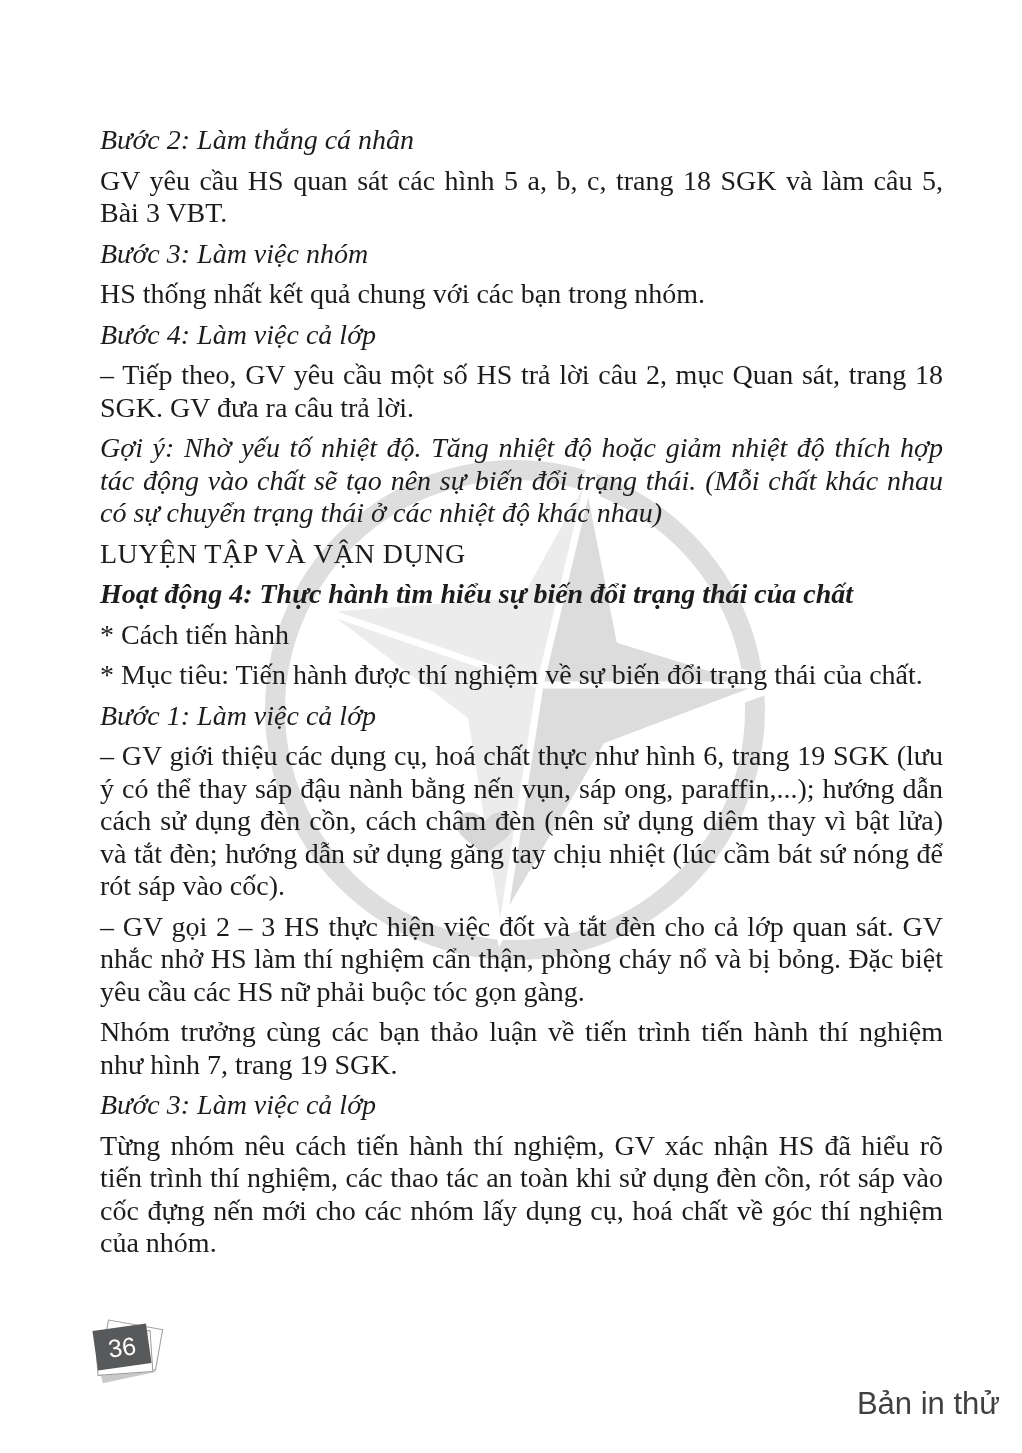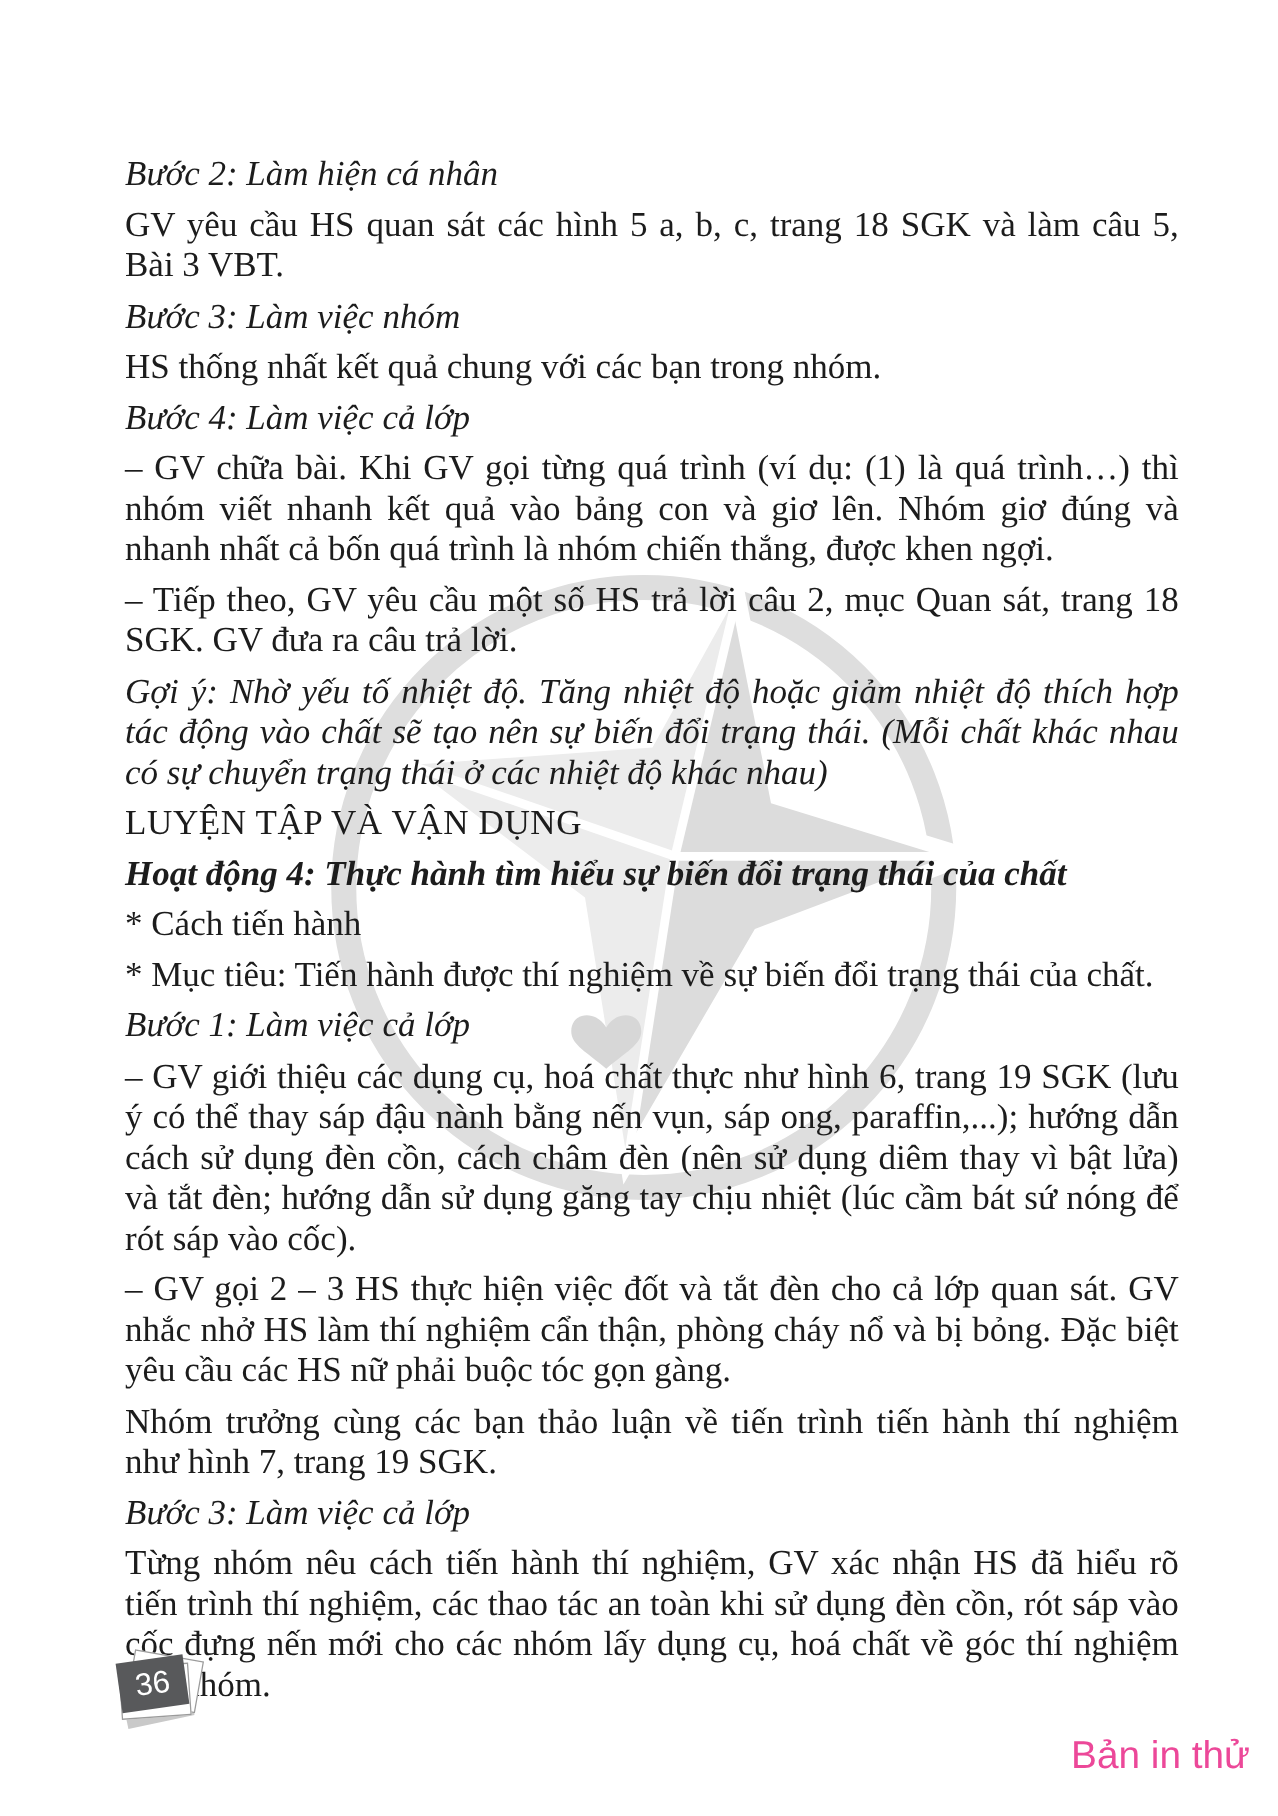--- a/index.html
+++ b/index.html
@@ -38,21 +38,21 @@
     position:absolute;left:7px;top:9px;width:54px;height:40px;
     background:#58595b;transform:rotate(-8deg);
     display:flex;align-items:center;justify-content:center;
     color:#ffffff;font-family:"Liberation Sans","DejaVu Sans",sans-serif;
     font-size:25px;
   }
   
   .proof{
     position:absolute;right:22px;top:1386px;z-index:2;
     font-family:"Liberation Sans","DejaVu Sans",sans-serif;
-    font-size:31px;color:#ec4899;
+    font-size:31px;color:#404040;
   }
 </style>
 </head>
 <body>
 
 <div class="page">
 
   <svg class="watermark" viewBox="0 0 560 560" aria-hidden="true">
     <circle cx="275" cy="280" r="240" fill="none" stroke="#dedede" stroke-width="20"></circle>
     <g>
@@ -62,26 +62,25 @@
         <line x1="350" y1="45" x2="300" y2="255"></line>
         <line x1="535" y1="255" x2="300" y2="255"></line>
         <line x1="262" y1="500" x2="300" y2="255"></line>
         <line x1="88" y1="182" x2="300" y2="255"></line>
       </g>
     </g>
     <path fill="#d7d7d7" d="M245,392 c-9,-15 -28,-12 -28,3 c0,11 13,17 28,30 c15,-13 28,-19 28,-30 c0,-15 -19,-18 -28,-3 Z"></path>
   </svg>
 
   <div class="content">
-    <p class="step">Bước 2: Làm hiện cá nhân</p>
+    <p class="step">Bước 2: Làm thắng cá nhân</p>
     <p class="body-par">GV yêu cầu HS quan sát các hình 5 a, b, c, trang 18 SGK và làm câu 5, Bài 3 VBT.</p>
     <p class="step">Bước 3: Làm việc nhóm</p>
     <p class="body-par">HS thống nhất kết quả chung với các bạn trong nhóm.</p>
     <p class="step">Bước 4: Làm việc cả lớp</p>
-    <p class="body-par">– GV chữa bài. Khi GV gọi từng quá trình (ví dụ: (1) là quá trình…) thì nhóm viết nhanh kết quả vào bảng con và giơ lên. Nhóm giơ đúng và nhanh nhất cả bốn quá trình là nhóm chiến thắng, được khen ngợi.</p>
     <p class="body-par">– Tiếp theo, GV yêu cầu một số HS trả lời câu 2, mục Quan sát, trang 18 SGK. GV đưa ra câu trả lời.</p>
     <p class="hint">Gợi ý: Nhờ yếu tố nhiệt độ. Tăng nhiệt độ hoặc giảm nhiệt độ thích hợp tác động vào chất sẽ tạo nên sự biến đổi trạng thái. (Mỗi chất khác nhau có sự chuyển trạng thái ở các nhiệt độ khác nhau)</p>
     <p class="section-head">LUYỆN TẬP VÀ VẬN DỤNG</p>
     <p class="activity-head">Hoạt động 4: Thực hành tìm hiểu sự biến đổi trạng thái của chất</p>
     <p class="body-par">* Cách tiến hành</p>
     <p class="body-par">* Mục tiêu: Tiến hành được thí nghiệm về sự biến đổi trạng thái của chất.</p>
     <p class="step">Bước 1: Làm việc cả lớp</p>
     <p class="body-par">– GV giới thiệu các dụng cụ, hoá chất thực như hình 6, trang 19 SGK (lưu ý có thể thay sáp đậu nành bằng nến vụn, sáp ong, paraffin,...); hướng dẫn cách sử dụng đèn cồn, cách châm đèn (nên sử dụng diêm thay vì bật lửa) và tắt đèn; hướng dẫn sử dụng găng tay chịu nhiệt (lúc cầm bát sứ nóng để rót sáp vào cốc).</p>
     <p class="body-par">– GV gọi 2 – 3 HS thực hiện việc đốt và tắt đèn cho cả lớp quan sát. GV nhắc nhở HS làm thí nghiệm cẩn thận, phòng cháy nổ và bị bỏng. Đặc biệt yêu cầu các HS nữ phải buộc tóc gọn gàng.</p>
     <p class="body-par">Nhóm trưởng cùng các bạn thảo luận về tiến trình tiến hành thí nghiệm như hình 7, trang 19 SGK.</p>

